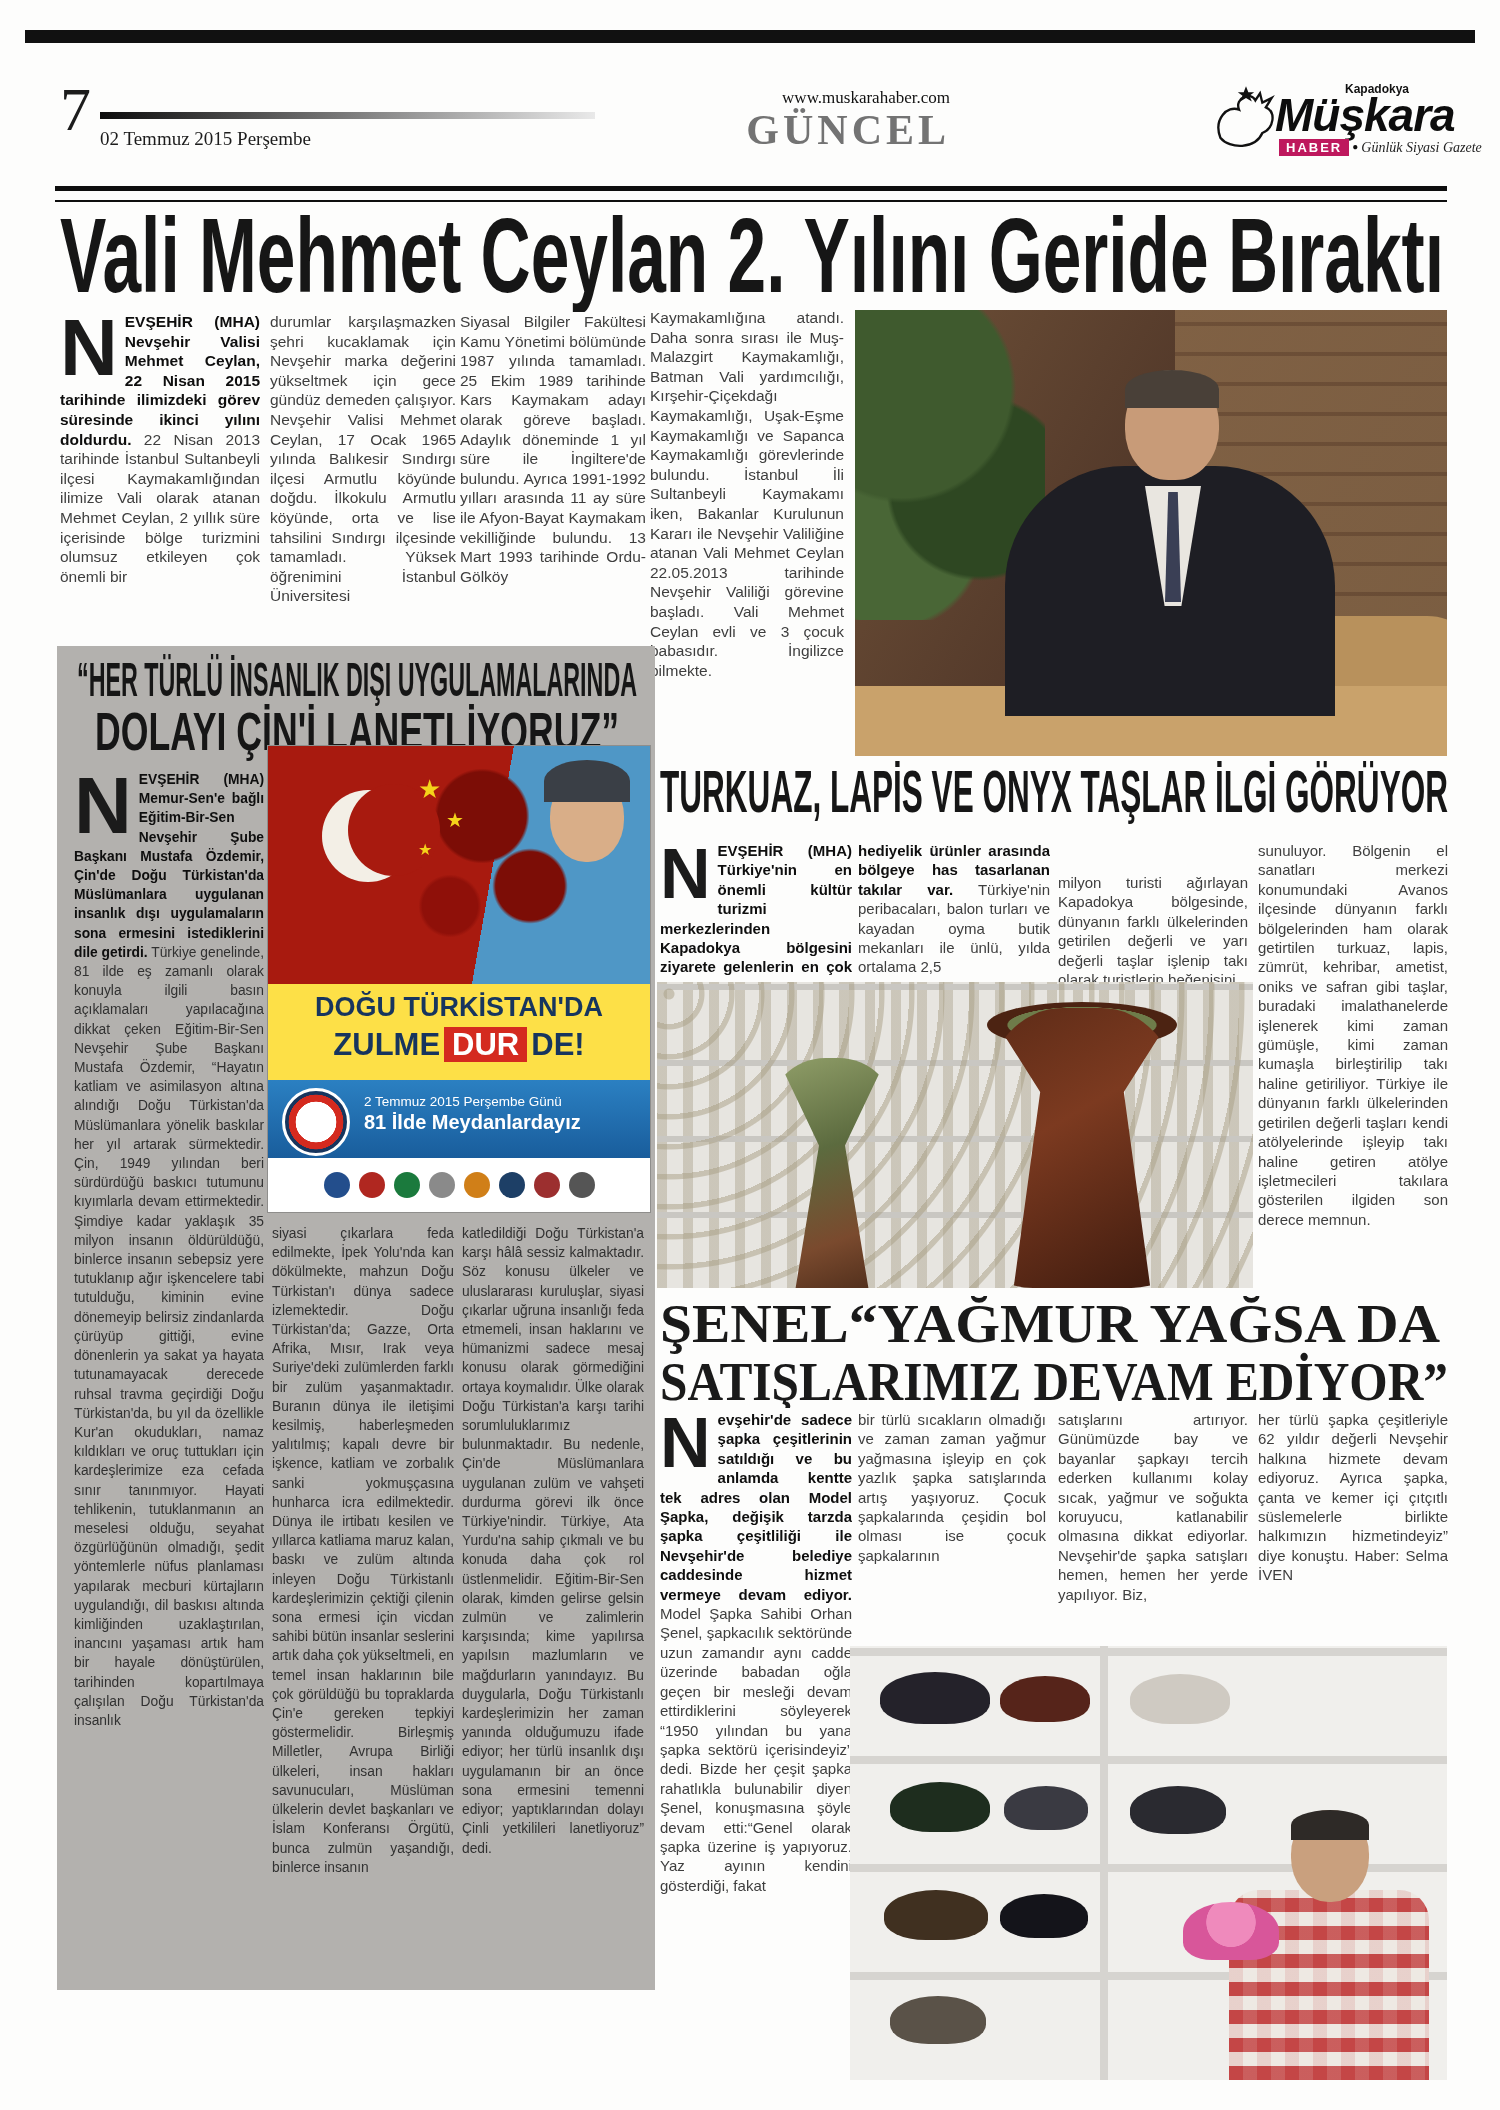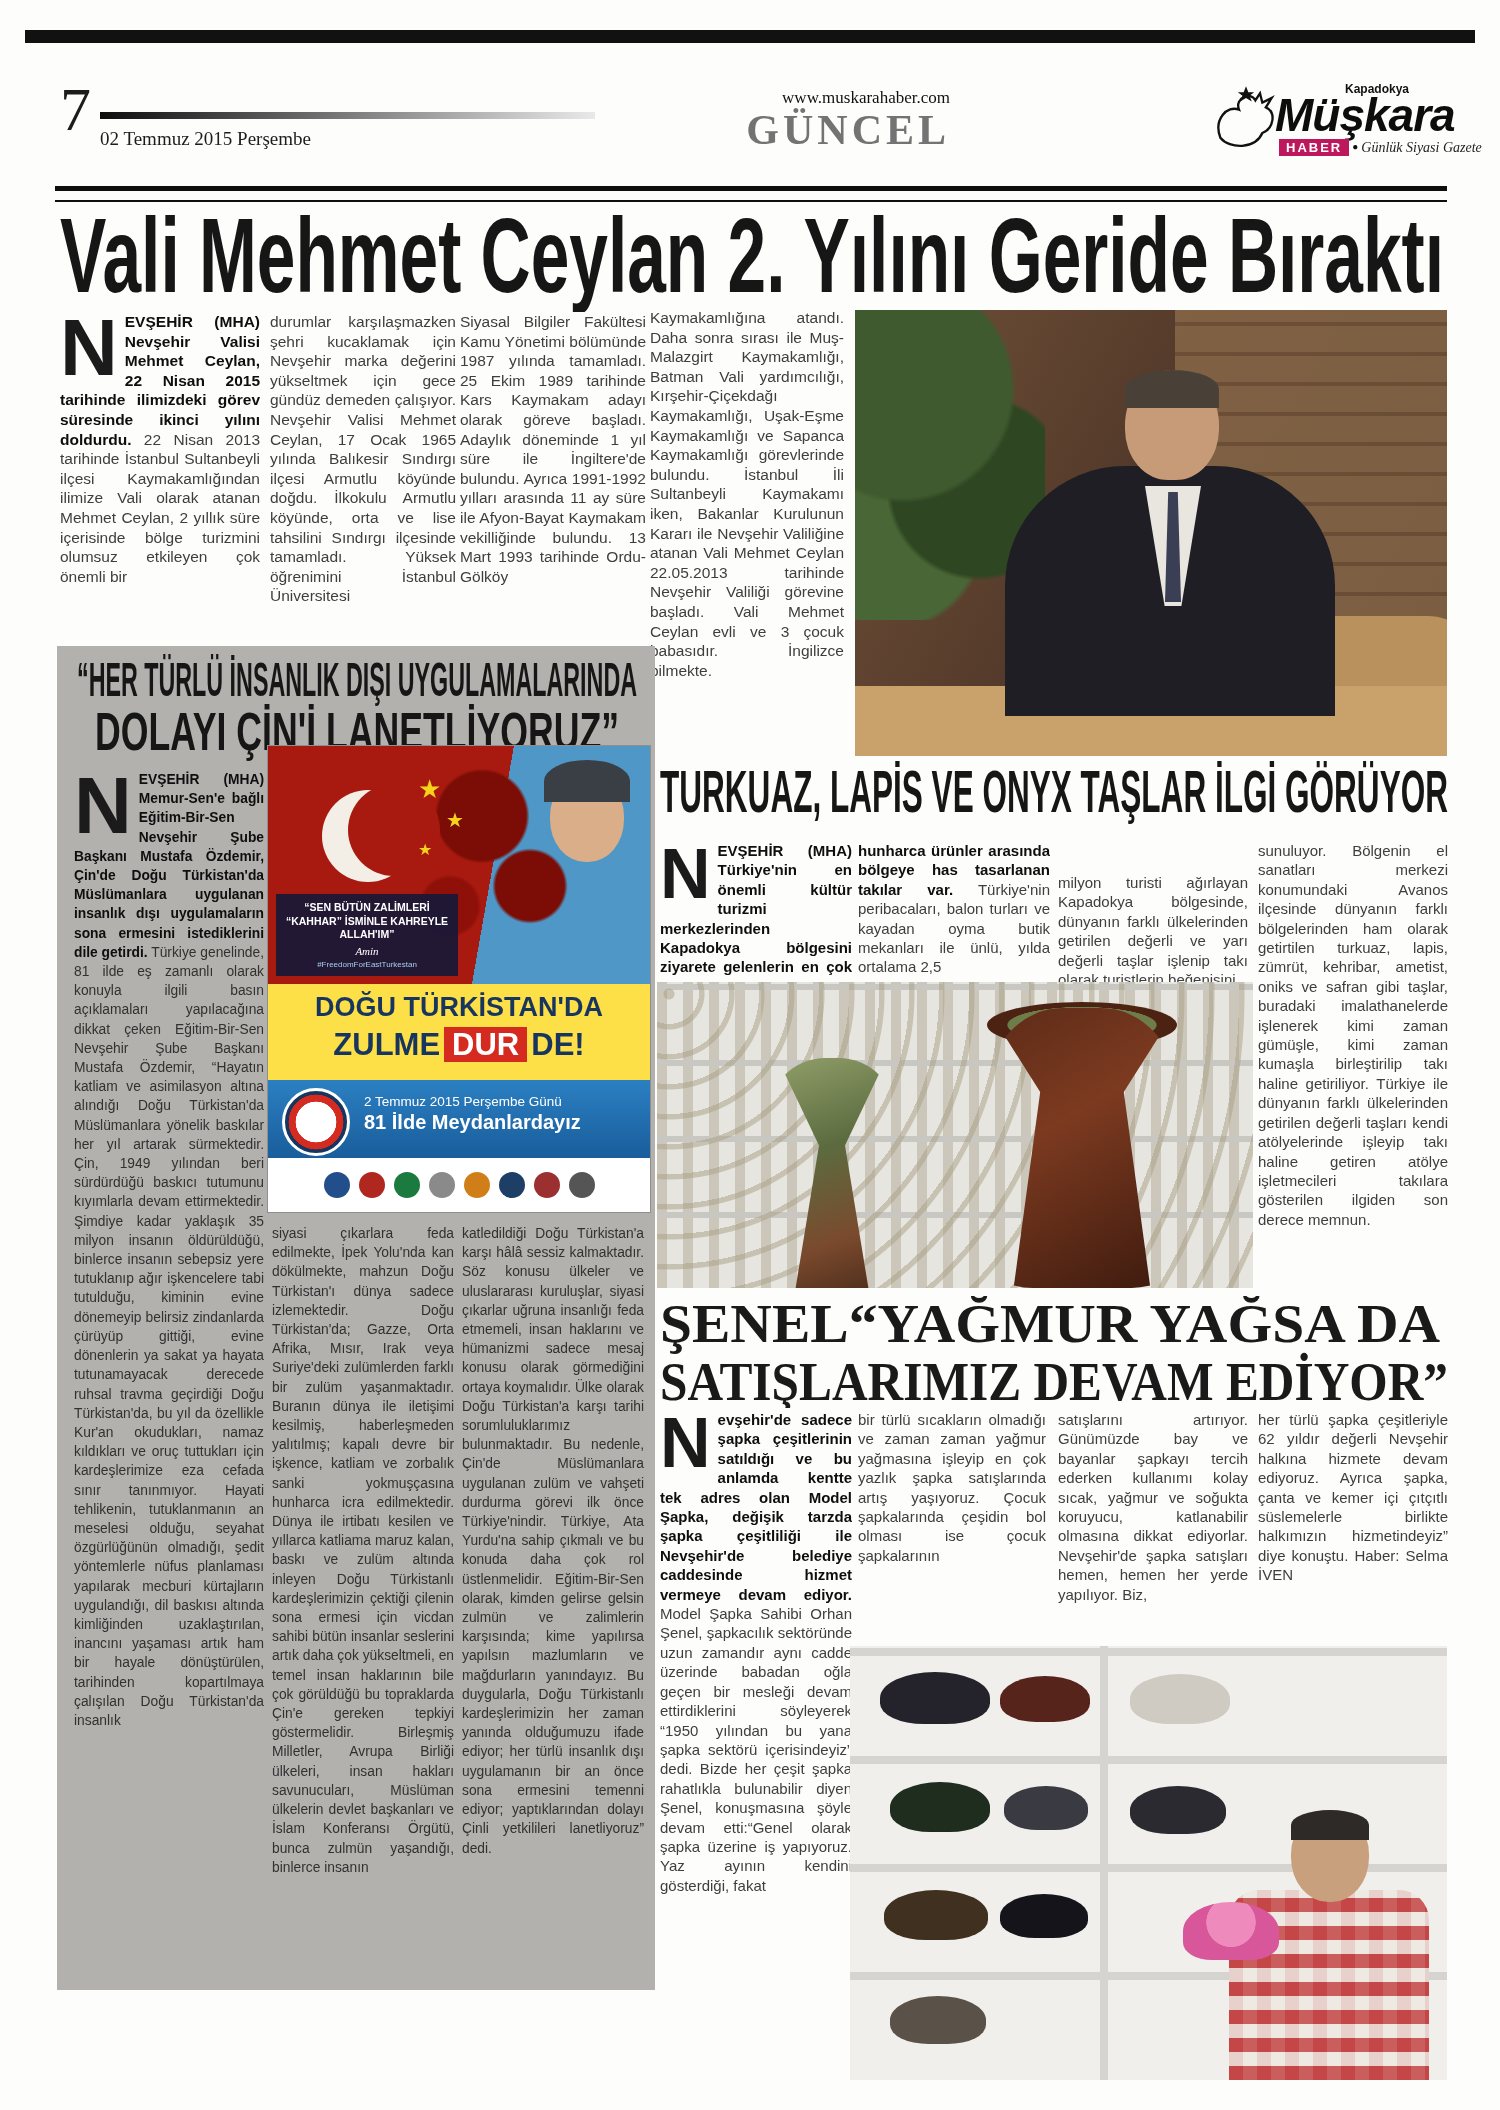--- a/index.html
+++ b/index.html
@@ -209,25 +209,20 @@
   <div class="poster">
     <div class="poster-top">
       <div class="splat"></div>
       <div class="crescent"></div>
       <span class="pstar ps1">★</span>
       <span class="pstar ps2">★</span>
       <span class="pstar ps3">★</span>
       <div class="p-face">
         <div class="p-beanie"></div>
       </div>
-      <div class="prayer-box">
-        <div class="prayer">“SEN BÜTÜN ZALİMLERİ “KAHHAR” İSMİNLE KAHREYLE ALLAH'IM”</div>
-        <div class="amin">Amin</div>
-        <div class="hashtag">#FreedomForEastTurkestan</div>
-      </div>
     </div>
     <div class="poster-mid">
       <div class="pm-title">DOĞU TÜRKİSTAN'DA</div>
       <div class="pm-slogan">
         <span>ZULME</span><span class="pm-dur">DUR</span><span>DE!</span>
       </div>
     </div>
     <div class="poster-banner">
       <div class="ms-logo"></div>
       <div class="pb-l1">2 Temmuz 2015 Perşembe Günü</div>
@@ -245,21 +240,21 @@
     </div>
   </div>
 
   <svg class="hsvg" style="left:658px;top:760px" width="792" height="64" viewBox="0 0 792 64">
     <text x="2" y="52" font-size="60" textLength="788" lengthAdjust="spacingAndGlyphs">TURKUAZ, LAPİS VE ONYX TAŞLAR İLGİ GÖRÜYOR</text>
   </svg>
   <div class="col a34col a3c1">
     <span class="dc small">N</span><span class="lead">EVŞEHİR (MHA) Türkiye'nin en önemli kültür turizmi merkezlerinden Kapadokya bölgesini ziyarete gelenlerin en çok tercih ettiği</span>
   </div>
   <div class="col a34col a3c2">
-    <span class="lead">hunharca ürünler arasında bölgeye has tasarlanan takılar var.</span>
+    <span class="lead">hediyelik ürünler arasında bölgeye has tasarlanan takılar var.</span>
     <span>Türkiye'nin peribacaları, balon turları ve kayadan oyma butik mekanları ile ünlü, yılda ortalama 2,5</span>
   </div>
   <div class="col a34col a3c3">milyon turisti ağırlayan Kapadokya bölgesinde, dünyanın farklı ülkelerinden getirilen değerli ve yarı değerli taşlar işlenip takı olarak turistlerin beğenisini</div>
   <div class="col a34col a3c4">sunuluyor. Bölgenin el sanatları merkezi konumundaki Avanos ilçesinde dünyanın farklı bölgelerinden ham olarak getirtilen turkuaz, lapis, zümrüt, kehribar, ametist, oniks ve safran gibi taşlar, buradaki imalathanelerde işlenerek kimi zaman gümüşle, kimi zaman kumaşla birleştirilip takı haline getiriliyor. Türkiye ile dünyanın farklı ülkelerinden getirilen değerli taşları kendi atölyelerinde işleyip takı haline getiren atölye işletmecileri takılara gösterilen ilgiden son derece memnun.</div>
   <div class="photo photo3">
     <div class="p3-shelves"></div>
     <div class="p3-dots"></div>
     <div class="vase vase1"></div>
     <div class="vase2-top"></div>
     <div class="vase vase2"></div>

